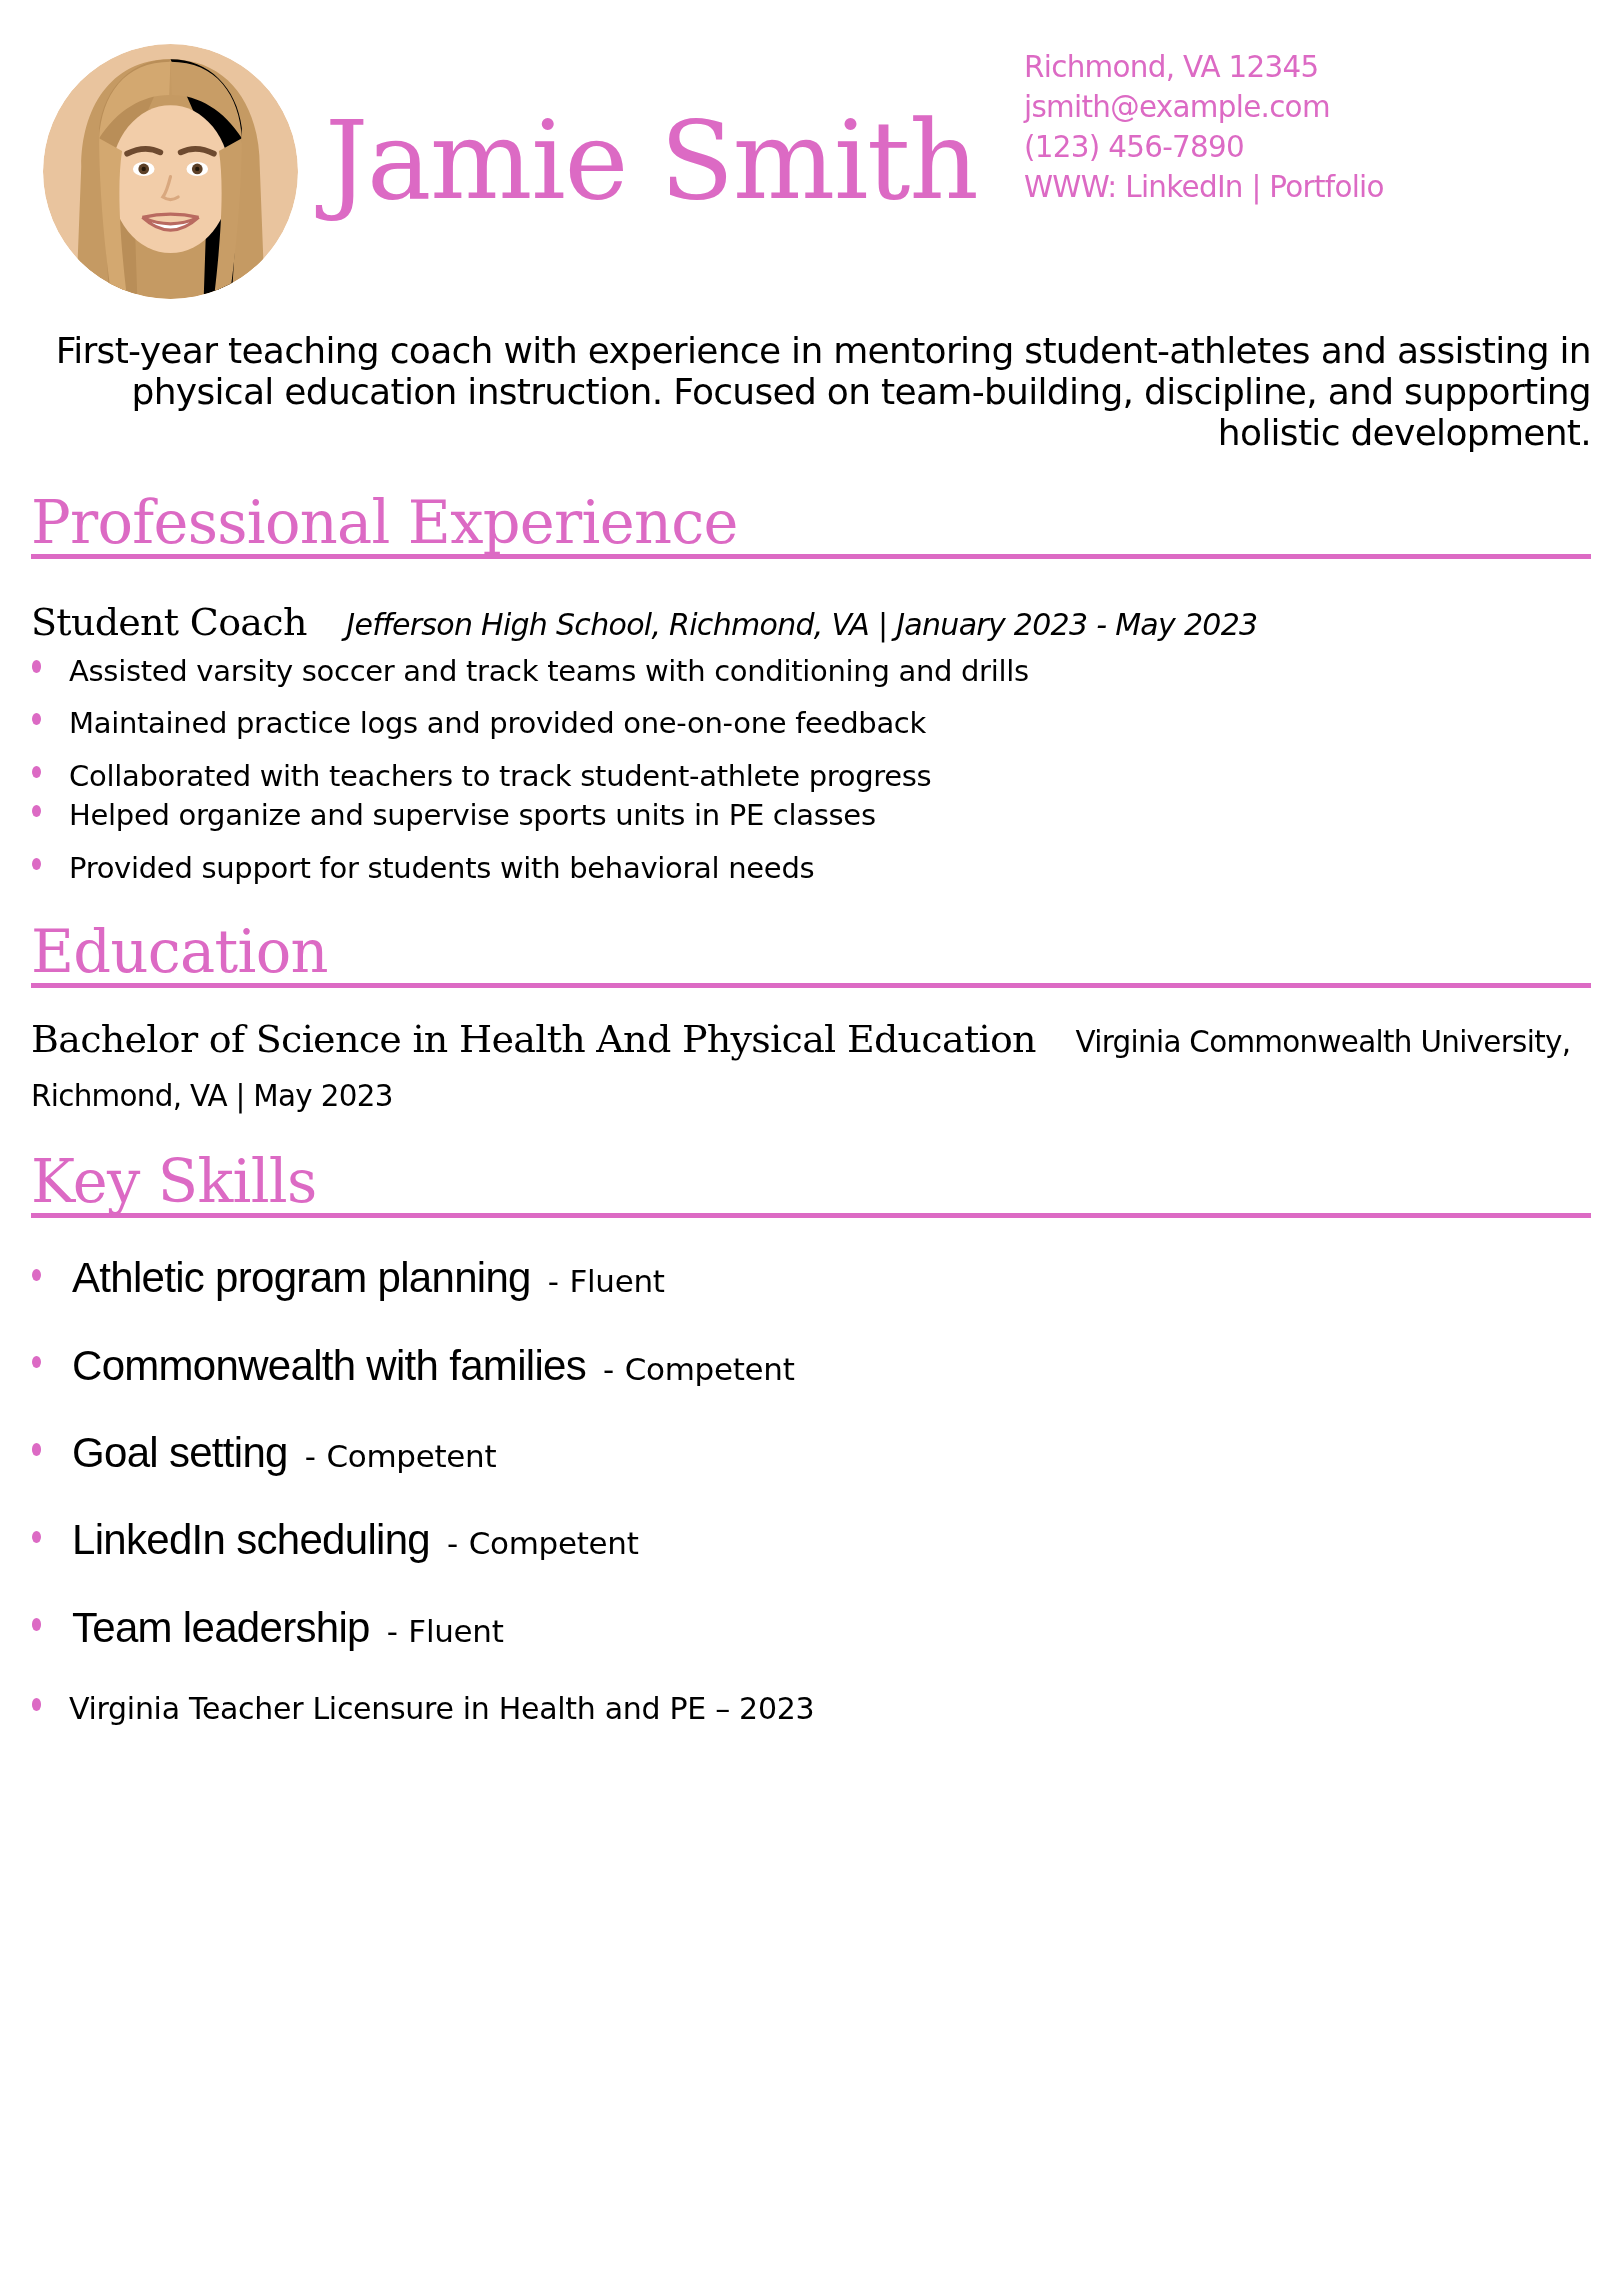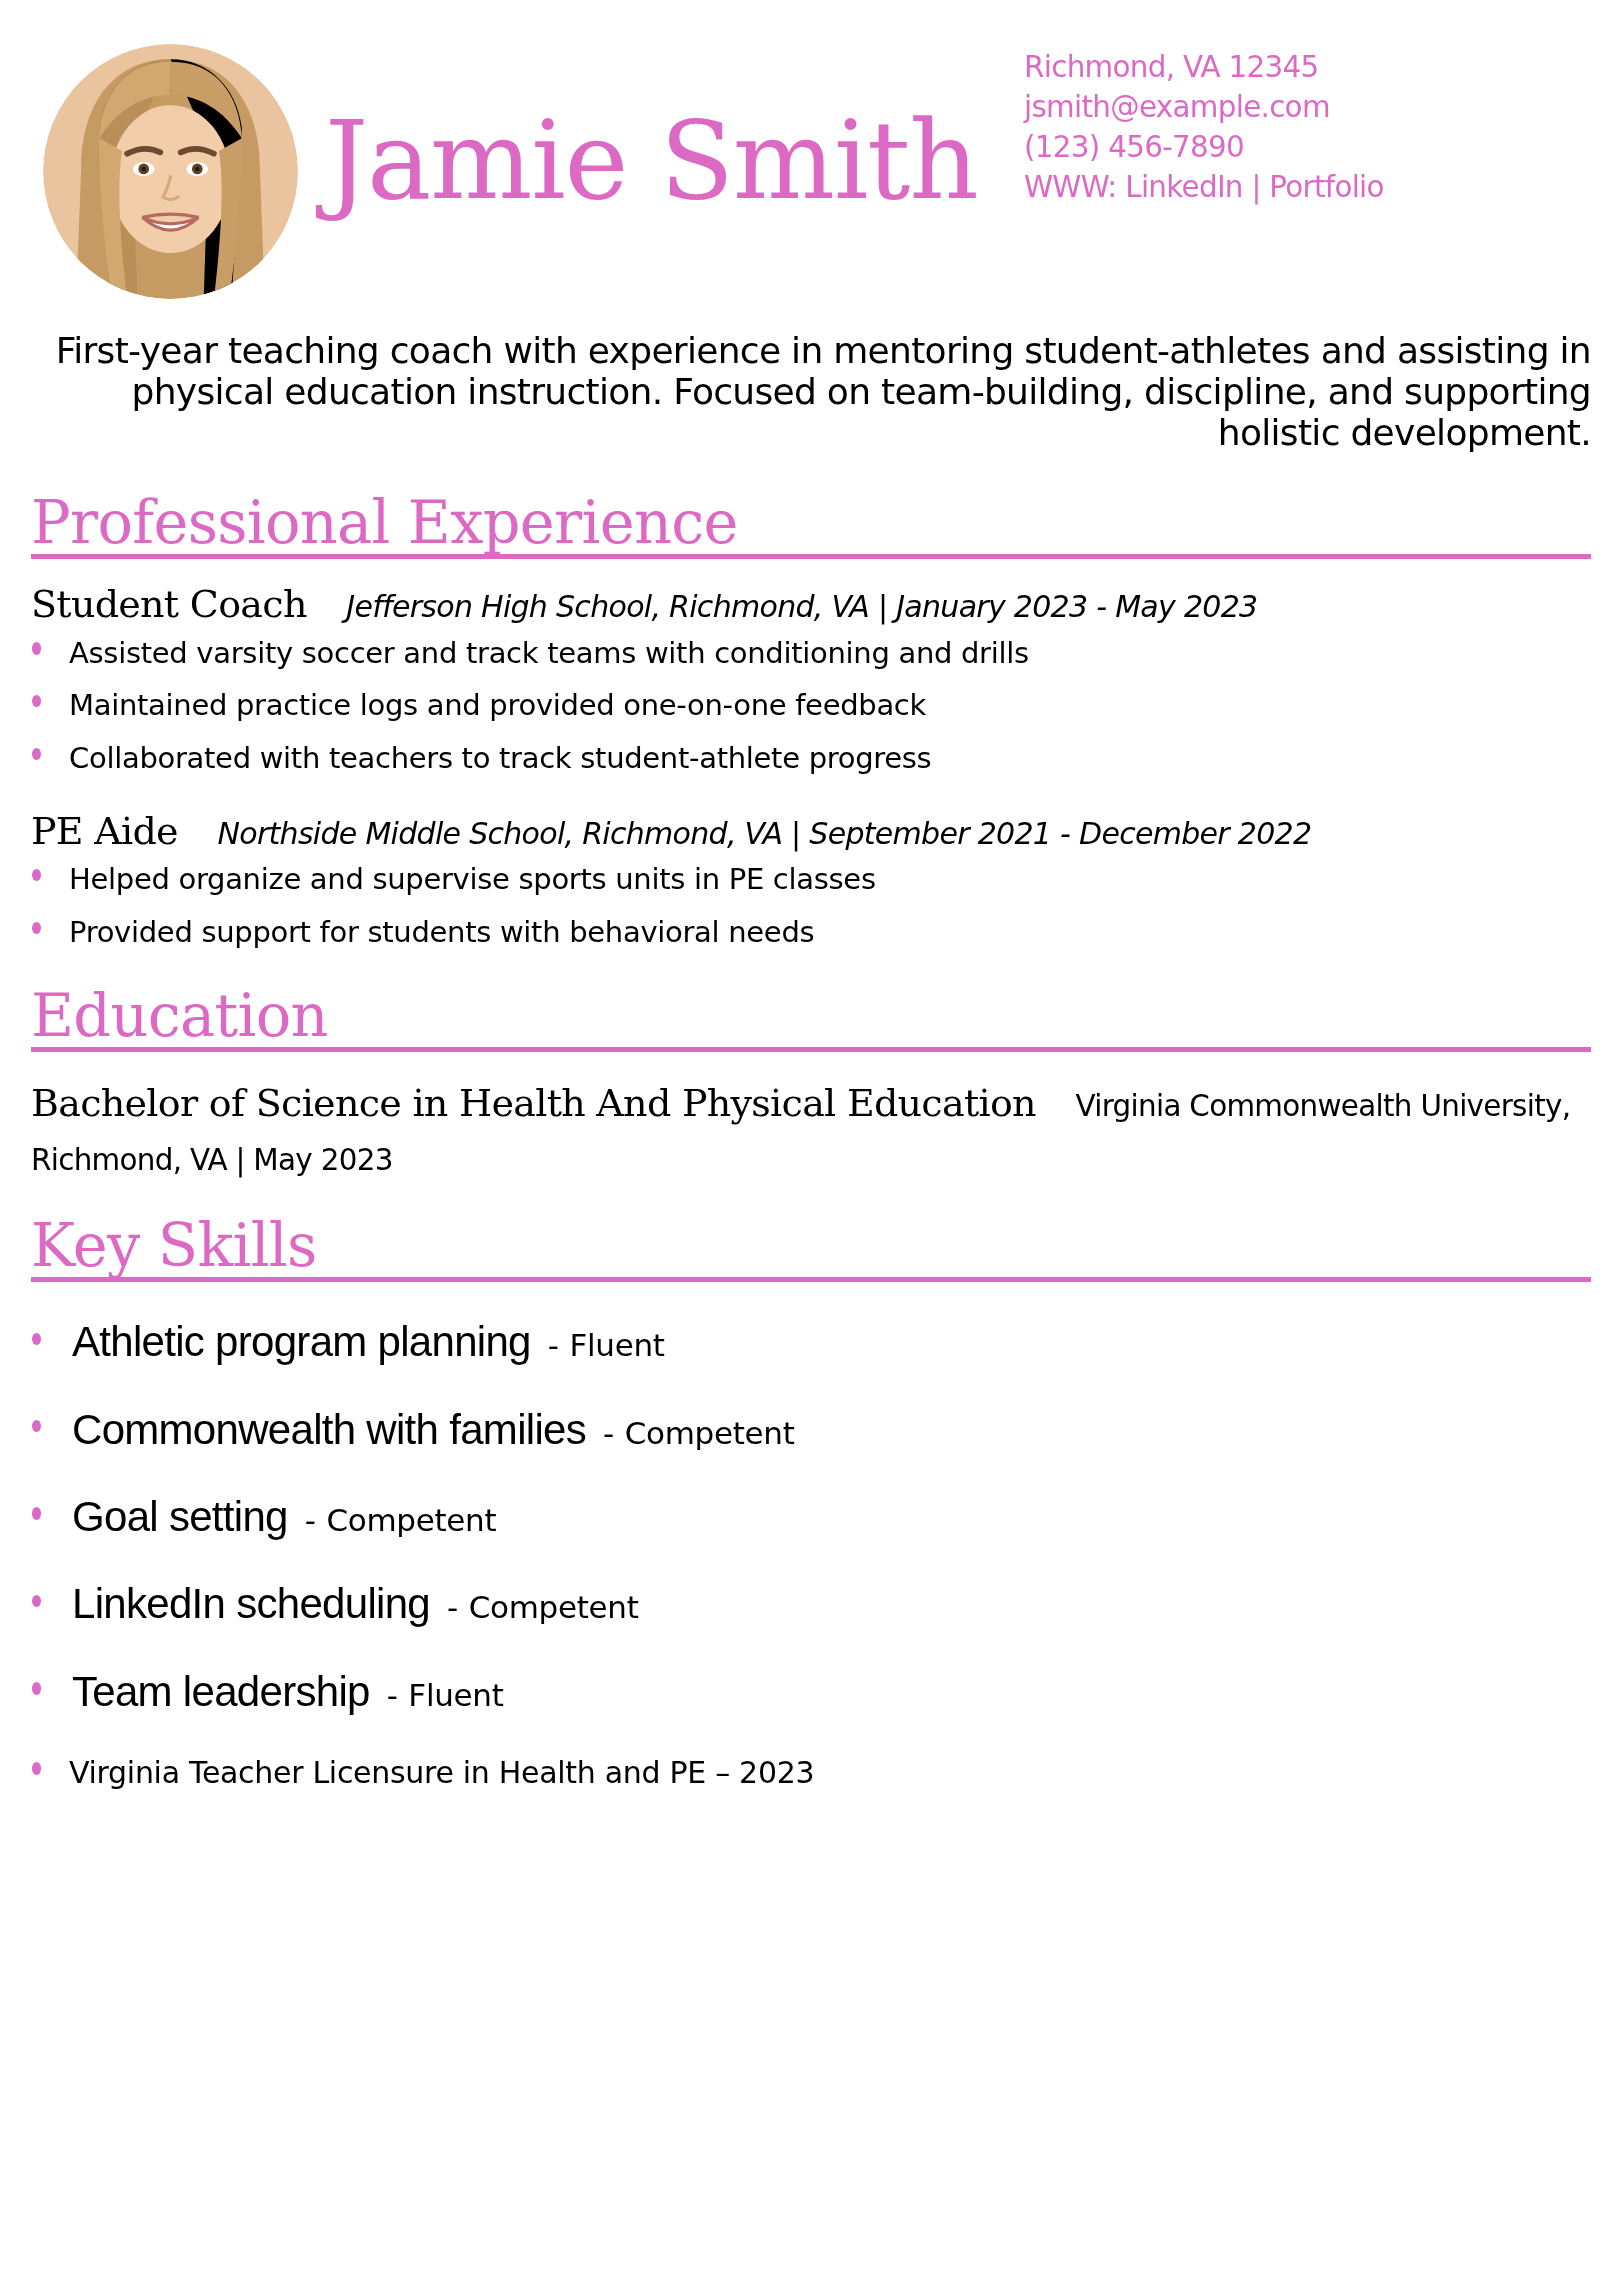--- a/index.html
+++ b/index.html
@@ -45,21 +45,21 @@
     font-family:"DejaVu Serif","Liberation Serif",serif;
     font-weight:400;color:var(--accent);
     font-size:59px;line-height:62px;letter-spacing:-0.7px;
     border-bottom:5.2px solid var(--accent);
   }
   .mt-exp{margin-top:39px;}
   .mt-edu{margin-top:36px;}
   .mt-skl{margin-top:29.4px;}
   .mt-crt{margin-top:36px;}
 
-  .job-line{margin-top:22px;font-size:38px;line-height:46px;white-space:nowrap;}
+  .job-line{margin-top:40px;font-size:38px;line-height:46px;white-space:nowrap;}
   .job-line.second{margin-top:33px;}
   .job-role{
     font-family:"DejaVu Serif","Liberation Serif",serif;
     font-size:38px;letter-spacing:-0.7px;
   }
   .job-meta{
     font-style:italic;font-size:30px;letter-spacing:-0.7px;
     margin-left:27.5px;
   }
 
@@ -176,24 +176,20 @@
   <div class="job-line">
     <span class="job-role">Student Coach</span>
     <span class="job-meta">Jefferson High School, Richmond, VA | January 2023 - May 2023</span>
   </div>
   <ul class="bullets">
     <li>Assisted varsity soccer and track teams with conditioning and drills</li>
     <li>Maintained practice logs and provided one-on-one feedback</li>
     <li>Collaborated with teachers to track student-athlete progress</li>
   </ul>
 
-  <div class="job-line second">
-    <span class="job-role">PE Aide</span>
-    <span class="job-meta">Northside Middle School, Richmond, VA | September 2021 - December 2022</span>
-  </div>
   <ul class="bullets">
     <li>Helped organize and supervise sports units in PE classes</li>
     <li>Provided support for students with behavioral needs</li>
   </ul>
 
   <h2 class="section-title mt-edu">Education</h2>
 
   <p class="degree-line">
     <span class="degree">Bachelor of Science in Health And Physical Education</span>
     <span class="degree-meta">Virginia Commonwealth University, Richmond, VA | May 2023</span>

